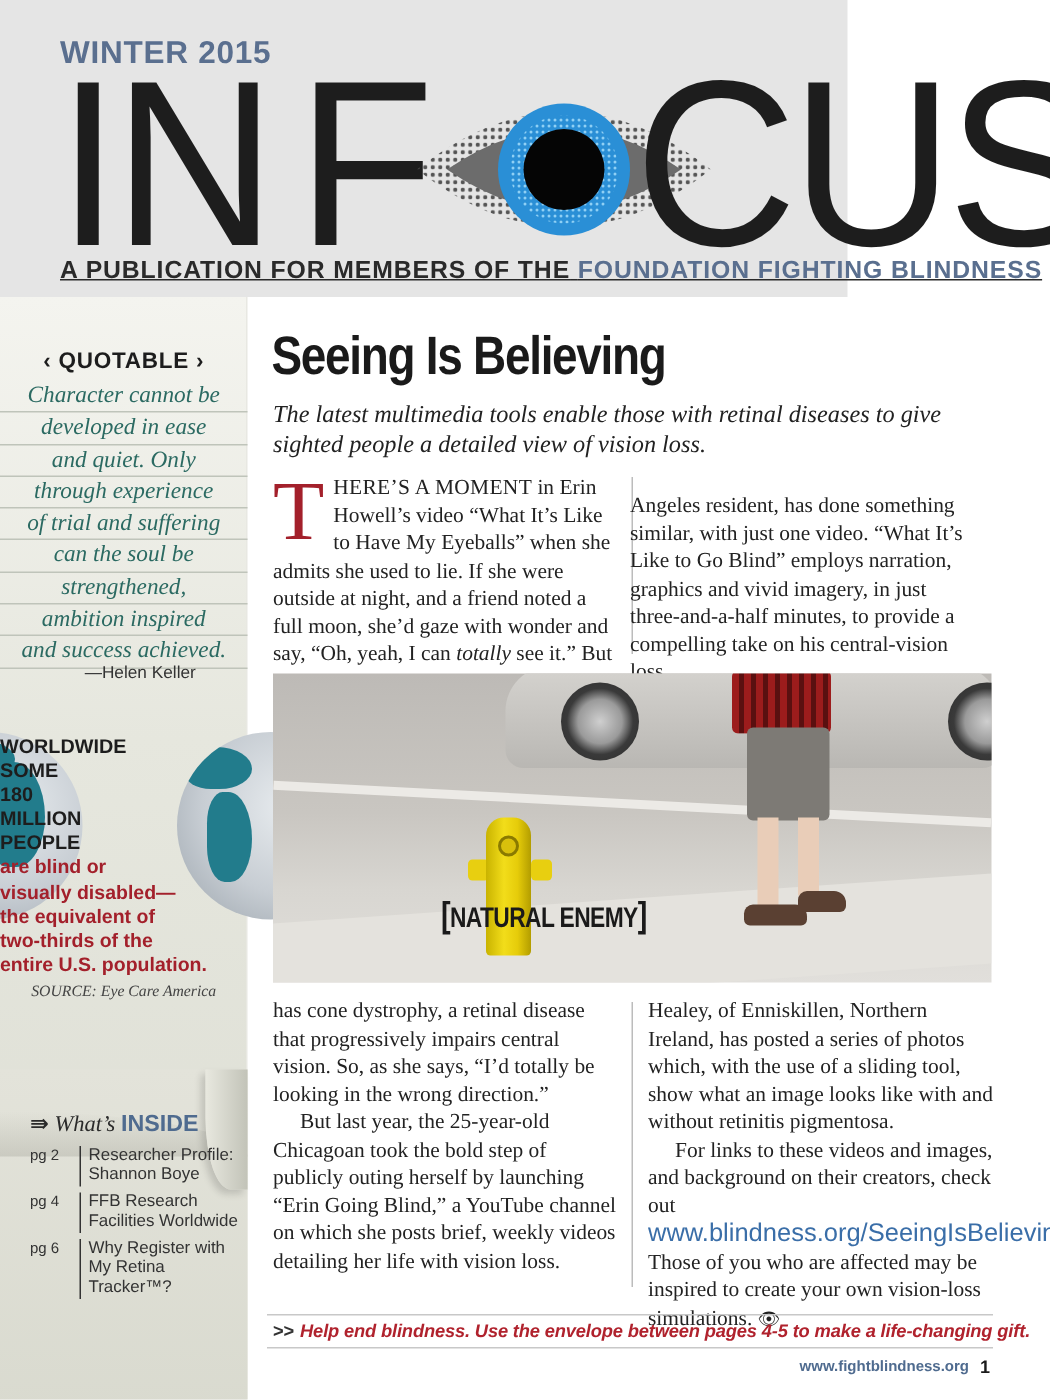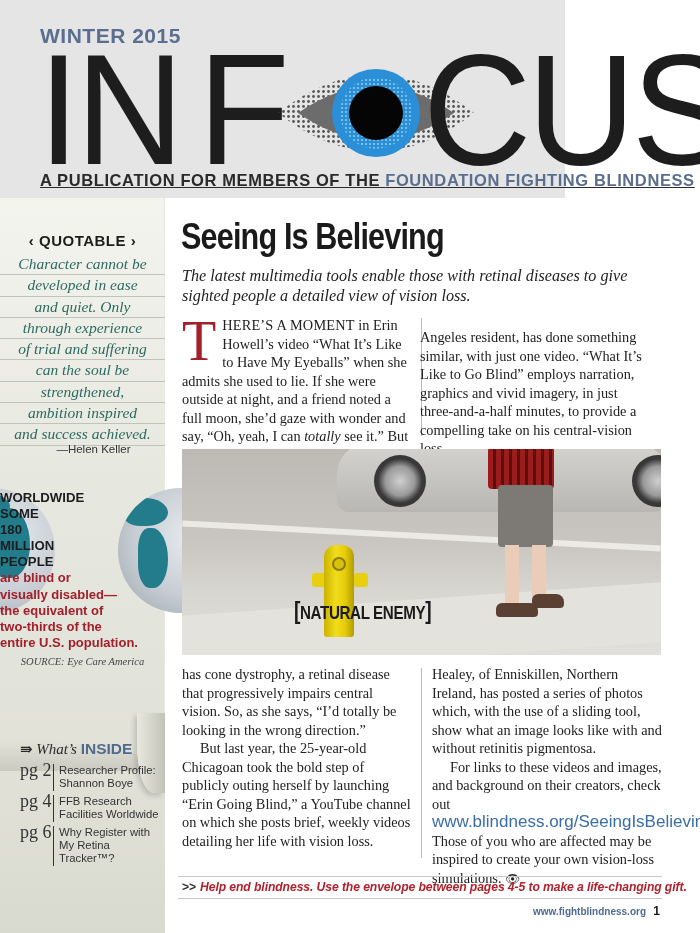--- a/index.html
+++ b/index.html
@@ -35,21 +35,21 @@
     .stat-source { position: absolute; left: 0; width: 165px; top: 168px; text-align: center; font-style: italic; font-size: 10.5px; color: #444; }
 
     .curl { position: absolute; left: 0; top: 515px; width: 165px; height: 230px; background: linear-gradient(180deg, #e3e3da 0%, #d9dacf 100%); }
     .curl-shadow { position: absolute; left: 0; top: 28px; width: 165px; height: 30px; background: linear-gradient(180deg, rgba(255,255,255,0) 0%, rgba(180,180,170,0.5) 100%); border-radius: 0 100% 0 0; }
     .curl-fold { position: absolute; right: 0; top: 0; width: 28px; height: 80px; background: linear-gradient(90deg, #e8e8df, #c2c3b8); border-radius: 0 0 0 60%; box-shadow: -3px 3px 5px rgba(0,0,0,0.15); }
     .inside-head { position: absolute; left: 20px; top: 740px; font-size: 15px; font-style: italic; color: #2a2a2a; white-space: nowrap; }
     .inside-head .arrow { font-style: normal; font-weight: bold; font-family: "DejaVu Sans", sans-serif; font-size: 15px; }
     .inside-head .inside { font-family: "Liberation Sans", sans-serif; font-style: normal; font-weight: bold; color: #4f6b8f; font-size: 15.5px; }
     .inside-list { position: absolute; left: 20px; top: 764px; width: 145px; list-style: none; }
     .inside-item { display: flex; font-size: 11.5px; line-height: 13.4px; margin-bottom: 4px; }
-    .inside-pg { width: 33px; flex: none; font-family: Liberation Serif, serif; font-size: 18px; color: #333; }
+    .inside-pg { width: 33px; flex: none; font-family: Liberation Sans, sans-serif; font-size: 10px; color: #333; }
     .inside-title { border-left: 1.5px solid #333; padding-left: 5px; font-family: "Liberation Sans", sans-serif; font-size: 11.3px; color: #333; }
 
     
     .headline { position: absolute; left: 181px; top: 216px; font-family: "Liberation Sans", sans-serif; font-weight: bold; font-size: 36px; color: #1a1a1a; letter-spacing: -1px; transform: scaleX(0.85); transform-origin: left; white-space: nowrap; }
     .dek { position: absolute; left: 182px; top: 266px; width: 480px; font-style: italic; font-size: 16.2px; line-height: 20px; color: #222; }
     .col { position: absolute; font-size: 14.3px; line-height: 18.5px; color: #222; }
     .col-1a { left: 182px; top: 316px; width: 232px; }
     .col-2a { left: 420px; top: 316px; width: 232px; margin-top: 12px; }
     .col-1b { left: 182px; top: 665px; width: 232px; }
     .col-2b { left: 432px; top: 665px; width: 232px; }

